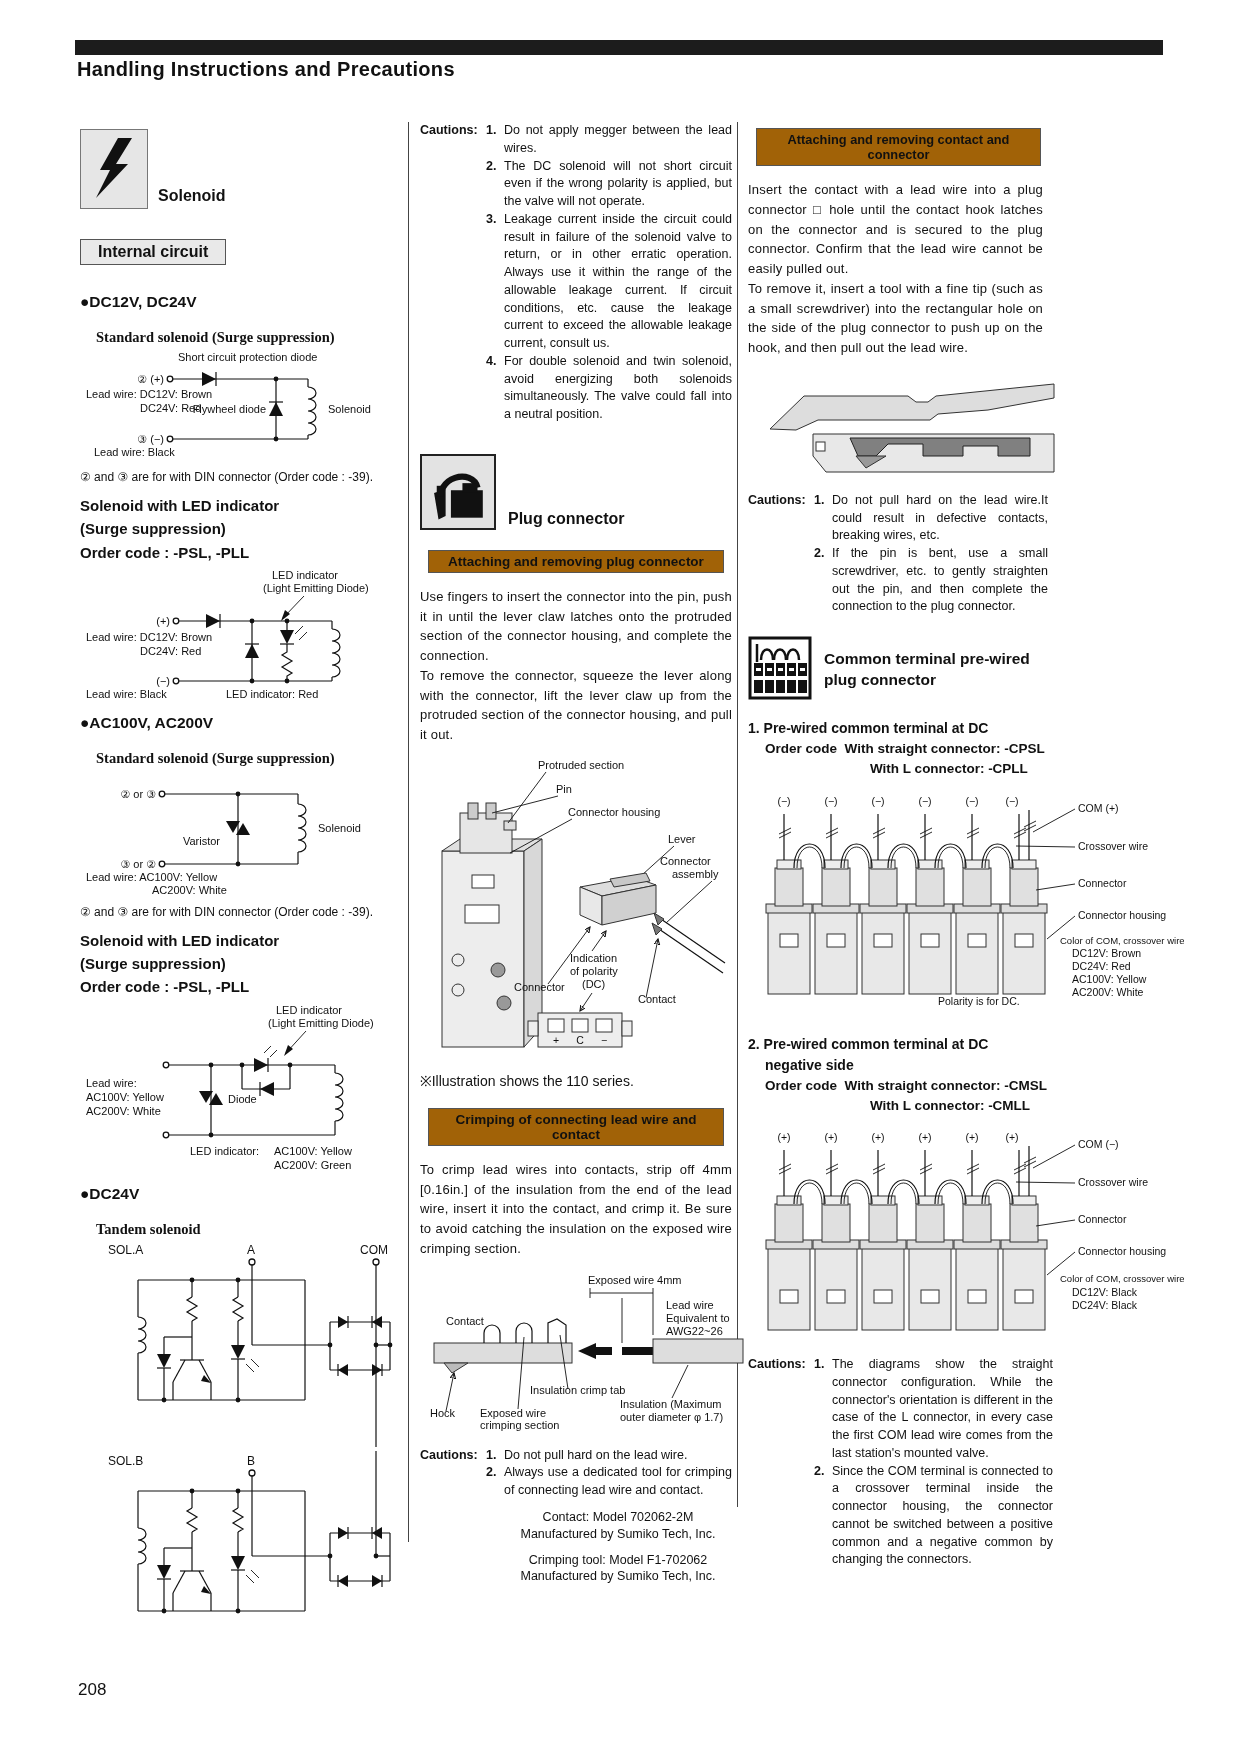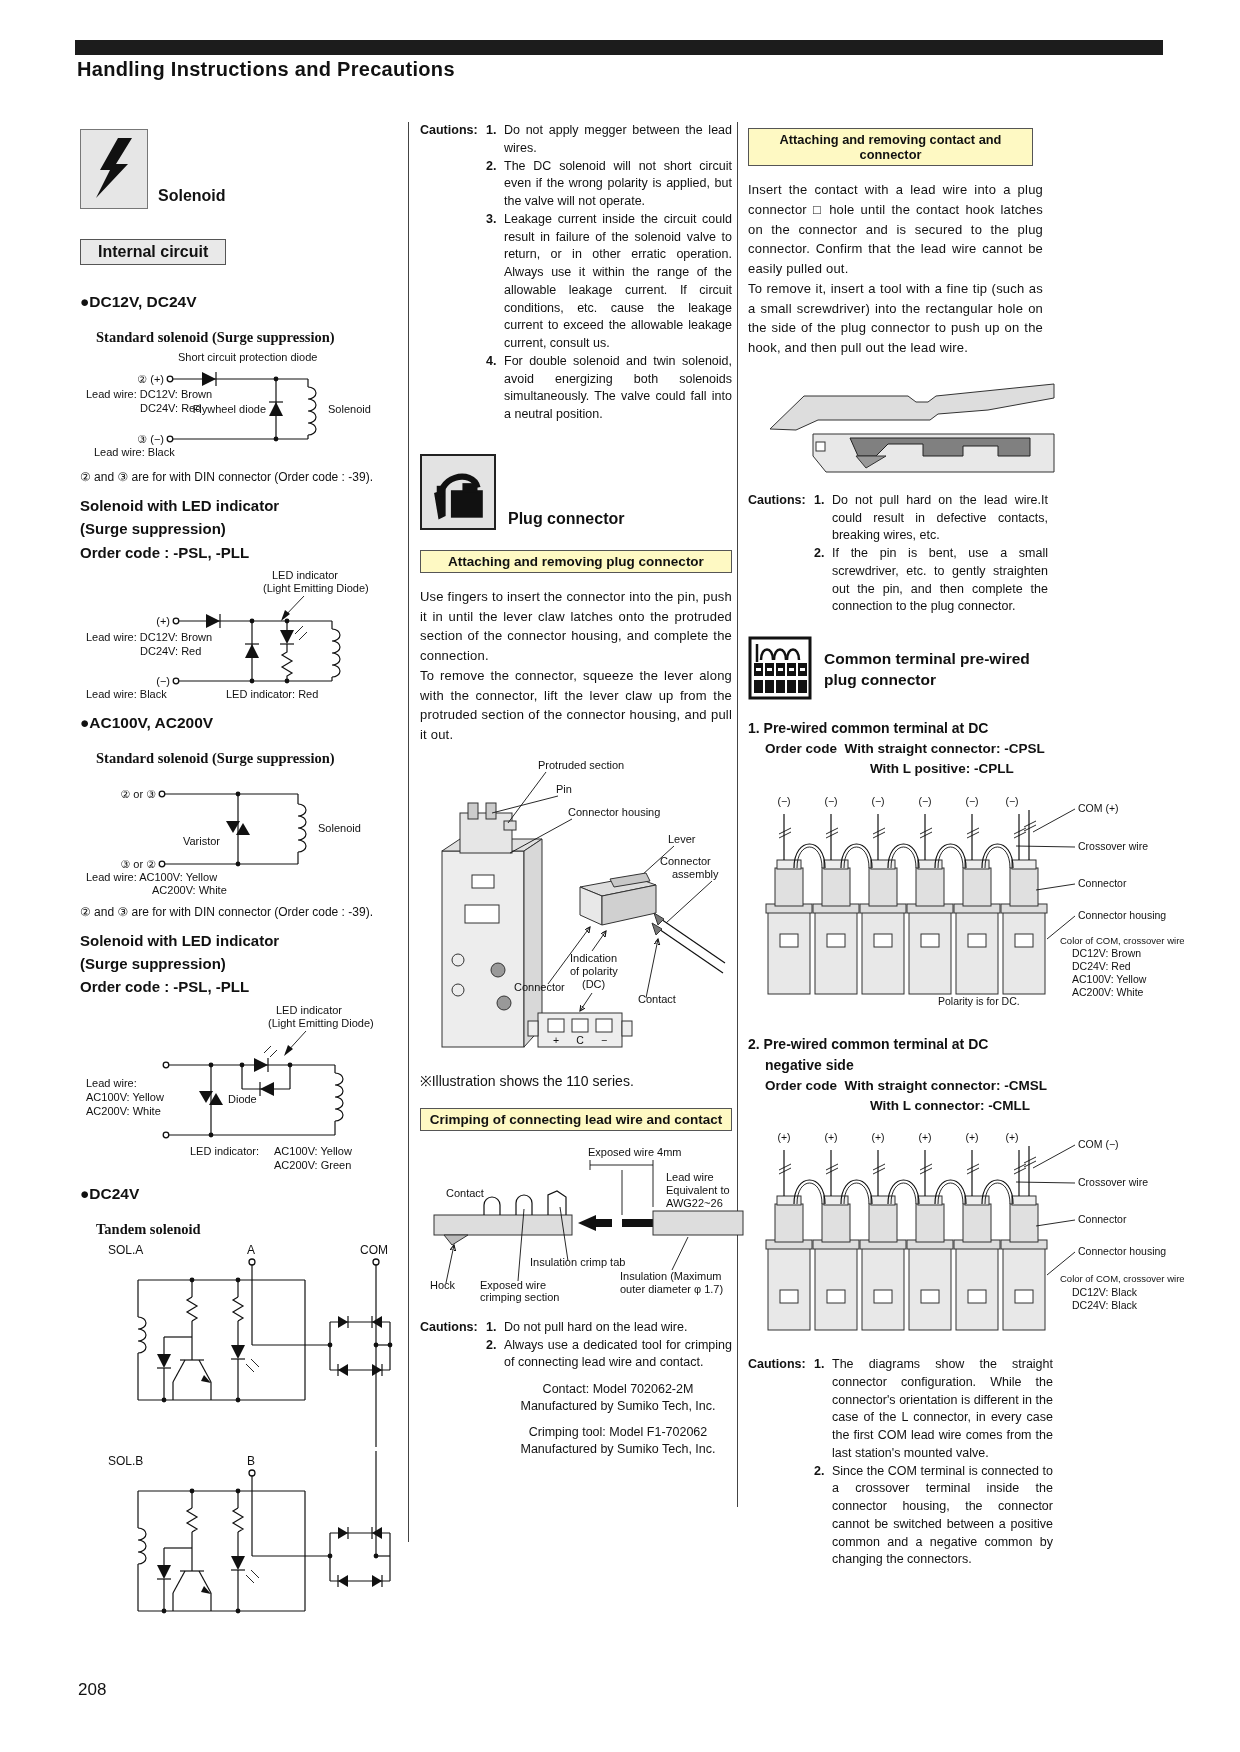--- a/index.html
+++ b/index.html
@@ -33,22 +33,22 @@
   .cautions{display:flex;font-size:12.5px;line-height:1.42;margin-bottom:4px;}
   .cautions .clabel{font-weight:bold;flex:none;width:66px;}
   .citems{flex:1;}
   .citem{display:flex;}
   .citem .n{font-weight:bold;flex:none;width:18px;}
   .citem .t{flex:1;text-align:justify;}
   .plug-head{display:flex;align-items:flex-end;gap:12px;margin:30px 0 20px;}
   .plug-icon{width:72px;height:72px;background:#e3e3e3;border:2px solid #222;flex:none;
              display:flex;align-items:center;justify-content:center;}
   .plug-label{font-weight:bold;font-size:16px;padding-bottom:2px;}
-  .mid-box-head{display:block;border:1.5px solid #555;background:#fef9c3;font-weight:bold;
-            font-size:13.5px;padding:3px 4px;text-align:center;margin:6px 0 14px;}
+  .mid-box-head{display:block;border:1.5px solid #555;background:#a16207;font-weight:bold;
+            font-size:13.5px;padding:3px 4px;text-align:center;margin:6px 8px 14px;}
   .para{font-size:13px;line-height:1.52;text-align:justify;letter-spacing:.2px;}
   .illust-note{font-size:14px;margin:14px 0 18px;}
   .cinfo{font-size:12.5px;margin-left:84px;margin-top:9px;line-height:1.35;text-align:center;}
 
   
   .rbox{width:285px;box-sizing:border-box;}
   .rtext{width:295px;}
   .common-head{display:flex;align-items:center;gap:12px;margin:20px 0 12px;}
   .common-icon{flex:none;}
   .common-label{font-weight:bold;font-size:15.5px;line-height:1.35;}
@@ -447,20 +447,21 @@
       <rect x="152" y="264" width="16" height="13" fill="#fff" stroke="#333"></rect>
       <rect x="176" y="264" width="16" height="13" fill="#fff" stroke="#333"></rect>
       <text x="136" y="289" class="t10" text-anchor="middle">+</text>
       <text x="160" y="289" class="t10" text-anchor="middle">C</text>
       <text x="184" y="289" class="t10" text-anchor="middle">−</text>
     </svg>
 
     <div class="illust-note">※Illustration shows the 110 series.</div>
 
     <div class="mid-box-head">Crimping of connecting lead wire and contact</div>
+    <div class="para">To crimp lead wires into contacts, strip off 4mm [0.16in.] of the insulation from the end of the lead wire, insert it into the contact, and crimp it. Be sure to avoid catching the insulation on the exposed wire crimping section.</div>
 
     <svg class="dg" width="330" height="160" viewBox="0 0 330 160" style="margin-top:14px;">
       <text x="168" y="11" class="t11">Exposed wire 4mm</text>
       <line x1="170" y1="20" x2="233" y2="20" class="thin"></line>
       <line x1="170" y1="15" x2="170" y2="25" class="thin"></line>
       <line x1="233" y1="15" x2="233" y2="25" class="thin"></line>
       <line x1="202" y1="25" x2="202" y2="70" class="thin"></line>
       <line x1="233" y1="25" x2="233" y2="62" class="thin"></line>
       <text x="26" y="52" class="t11">Contact</text>
       <rect x="14" y="70" width="138" height="20" fill="#ddd" stroke="#333"></rect>
@@ -564,21 +565,21 @@
         </svg>
       </div>
       <div class="common-label">
         <div>Common terminal pre-wired</div>
         <div>plug connector</div>
       </div>
     </div>
 
     <div class="secline1">1. Pre-wired common terminal at DC</div>
     <div class="sec-order">Order code  With straight connector: -CPSL</div>
-    <div class="sec-order2">With L positive: -CPLL</div>
+    <div class="sec-order2">With L connector: -CPLL</div>
 
     <svg class="dg" width="436" height="214" viewBox="0 0 436 214" style="margin-top:14px;">
       <g>
 
         <rect x="20" y="118" width="42" height="82" fill="#e8e8e8" stroke="#333"></rect>
           <rect x="18" y="110" width="46" height="9" fill="#ddd" stroke="#333"></rect>
           <rect x="32" y="140" width="18" height="13" fill="#fff" stroke="#333"></rect>
           <rect x="27" y="74" width="28" height="38" fill="#e0e0e0" stroke="#333"></rect>
           <rect x="29" y="66" width="24" height="9" fill="#eee" stroke="#333"></rect>
           <line x1="36" y1="66" x2="36" y2="20"></line>

